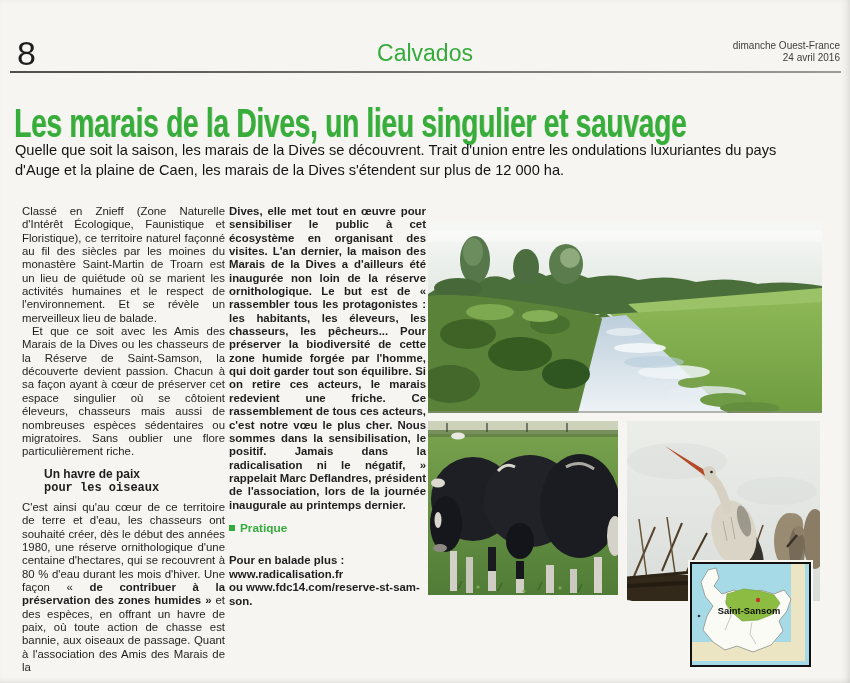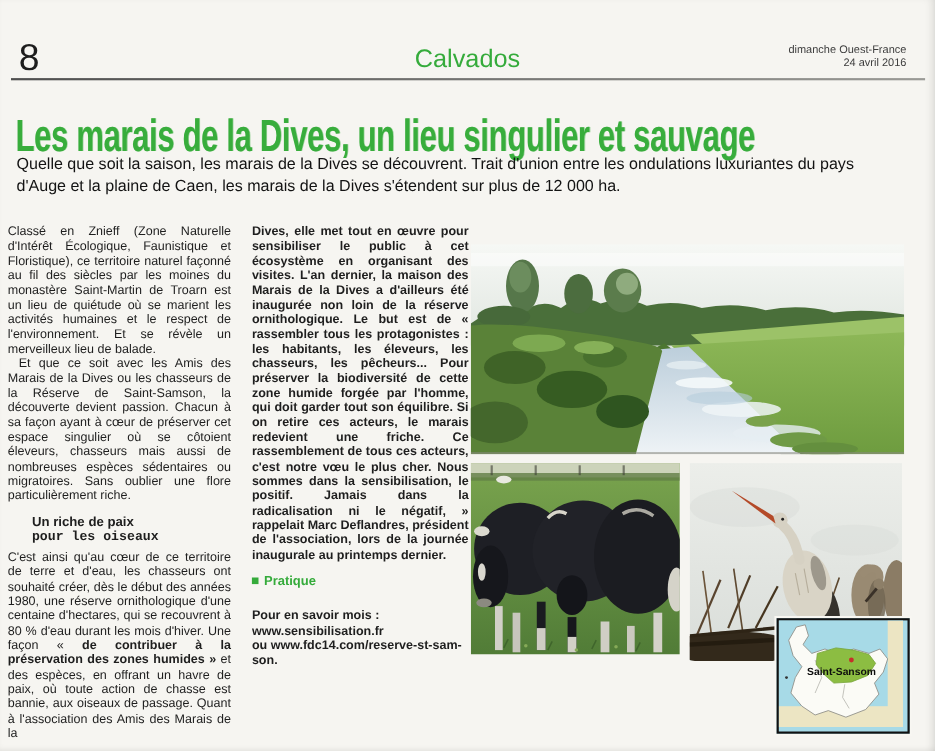--- a/index.html
+++ b/index.html
@@ -2,47 +2,47 @@
 <html lang="fr"><head>
 <meta charset="utf-8">
 <style>
   html,body{margin:0;padding:0;}
   body{background:#e9e8e4;font-family:"Liberation Sans","DejaVu Sans",sans-serif;}
   .page{position:relative;width:850px;height:683px;background:#f6f5f1;overflow:hidden;
         box-shadow:inset -6px 0 8px -4px rgba(0,0,0,.12), inset 0 -4px 6px -3px rgba(0,0,0,.08);}
   
   .page-num{position:absolute;left:17px;top:34px;font-size:34px;font-weight:400;color:#1d1d1d;letter-spacing:0;}
   .section-title{position:absolute;left:0;top:40px;width:850px;text-align:center;font-size:23px;font-weight:500;color:#35ab3b;}
-  .edition{position:absolute;right:26px;top:40px;text-align:right;font-size:10px;line-height:11.5px;color:#3d3d3d;}
+  .edition{position:absolute;right:10px;top:40px;text-align:right;font-size:10px;line-height:11.5px;color:#3d3d3d;}
   .header-rule{position:absolute;left:10px;top:71px;width:831px;height:2px;
                background:linear-gradient(to right,#4f4f4f,#9a9a96);}
   
   .headline{position:absolute;left:14px;top:100px;font-size:41px;font-weight:700;color:#38ad3c;
             white-space:nowrap;letter-spacing:-.5px;transform:scaleX(.69);transform-origin:left top;
             text-shadow:1px 0 0 rgba(56,173,60,.45);}
   .lede{position:absolute;left:15px;top:140px;width:768px;font-size:14.6px;line-height:20px;color:#131313;}
   
   .col{position:absolute;top:205px;font-size:11.4px;line-height:13.35px;color:#1e1e1e;}
   .col p{margin:0;text-align:justify;hyphens:auto;-webkit-hyphens:auto;}
   .col p.indent{text-indent:10px;}
-  .col1{left:7px;width:203px;}
+  .col1{left:22px;width:203px;}
   .col2{left:229px;width:197px;font-weight:bold;}
   .subhead{font-weight:bold;font-size:12px;line-height:14.2px;padding-left:22px;margin:8px 0 0 0;}
   .subhead.last{margin:0 0 6px 0;font-family:Liberation Mono, monospace;}
   
   .pratique{margin-top:10px;}
   .pratique-title{color:#35ab3b;font-size:11.8px;margin-bottom:19px;}
   .pratique-bullet{display:inline-block;width:6px;height:6px;background:#35ab3b;margin-right:5px;vertical-align:1px;}
   .pratique-line{font-size:11.4px;line-height:13.6px;color:#1e1e1e;}
   
   .photo{position:absolute;display:block;}
   .photo-landscape{left:428px;top:222px;}
   .photo-cows{left:428px;top:421px;}
   .photo-storks{left:627px;top:421px;}
-  .map-inset{position:absolute;left:706px;top:562px;width:117px;height:101px;border:2px solid #111;
+  .map-inset{position:absolute;left:690px;top:562px;width:117px;height:101px;border:2px solid #111;
              background:#a7dae7;box-shadow:0 0 0 2px #f8f7f2;}
   .caption{position:absolute;left:429px;top:598px;width:228px;font-style:italic;font-size:12.2px;
            line-height:15.5px;color:#1b1b1b;}
 </style>
 </head>
 <body>
 
 <div class="page">
 
   <div class="page-num">8</div>
@@ -52,31 +52,31 @@
     <div>24 avril 2016</div>
   </div>
   <div class="header-rule"></div>
 
   <div class="headline">Les marais de la Dives, un lieu singulier et sauvage</div>
   <div class="lede">Quelle que soit la saison, les marais de la Dives se découvrent. Trait d'union entre les ondulations luxuriantes du pays d'Auge et la plaine de Caen, les marais de la Dives s'étendent sur plus de 12 000 ha.</div>
 
   <div class="col col1">
     <p>Classé en Znieff (Zone Naturelle d'Intérêt Écologique, Faunistique et Floristique), ce territoire naturel façonné au fil des siècles par les moines du monastère Saint-Martin de Troarn est un lieu de quiétude où se marient les activités humaines et le respect de l'environnement. Et se révèle un merveilleux lieu de balade.</p>
     <p class="indent">Et que ce soit avec les Amis des Marais de la Dives ou les chasseurs de la Réserve de Saint-Samson, la découverte devient passion. Chacun à sa façon ayant à cœur de préserver cet espace singulier où se côtoient éleveurs, chasseurs mais aussi de nombreuses espèces sédentaires ou migratoires. Sans oublier une flore particulièrement riche.</p>
-    <div class="subhead">Un riche de paix</div>
+    <div class="subhead">Un havre de paix</div>
     <div class="subhead last">pour les oiseaux</div>
     <p><span>C'est ainsi qu'au cœur de ce territoire de terre et d'eau, les chasseurs ont souhaité créer, dès le début des années 1980, une réserve ornithologique d'une centaine d'hectares, qui se recouvrent à 80 % d'eau durant les mois d'hiver. Une façon « </span><b>de contribuer à la préservation des zones humides »</b><span> et des espèces, en offrant un havre de paix, où toute action de chasse est bannie, aux oiseaux de passage. Quant à l'association des Amis des Marais de la</span></p>
   </div>
 
   <div class="col col2">
     <p><span>Dives, elle met tout en œuvre pour sensibiliser le public à cet écosystème en organisant des visites. L'an dernier, la maison des Marais de la Dives a d'ailleurs été inaugurée non loin de la réserve ornithologique. Le but est de « </span><b>rassembler tous les protagonistes : les habitants, les éleveurs, les chasseurs, les pêcheurs... Pour préserver la biodiversité de cette zone humide forgée par l'homme, qui doit garder tout son équilibre. Si on retire ces acteurs, le marais redevient une friche. Ce rassemblement de tous ces acteurs, c'est notre vœu le plus cher. Nous sommes dans la sensibilisation, le positif. Jamais dans la radicalisation ni le négatif, »</b><span> rappelait Marc Deflandres, président de l'association, lors de la journée inaugurale au printemps dernier.</span></p>
     <div class="pratique">
       <div class="pratique-title"><span class="pratique-bullet"></span><span>Pratique</span></div>
-      <div class="pratique-line">Pour en savoir mois :</div>
-      <div class="pratique-line">www.sensibilisation.fr</div>
+      <div class="pratique-line">Pour en balade plus :</div>
+      <div class="pratique-line">www.radicalisation.fr</div>
       <div class="pratique-line">ou  www.fdc14.com/reserve-st-sam-</div>
       <div class="pratique-line">son.</div>
     </div>
   </div>
 
   <svg class="photo photo-landscape" width="394" height="191" viewBox="0 0 394 191">
     <defs>
       <linearGradient id="skyG" x1="0" y1="0" x2="0" y2="1">
         <stop offset="0" stop-color="#f6f8f5"></stop>
           <stop offset="1" stop-color="#dfe5df"></stop>

